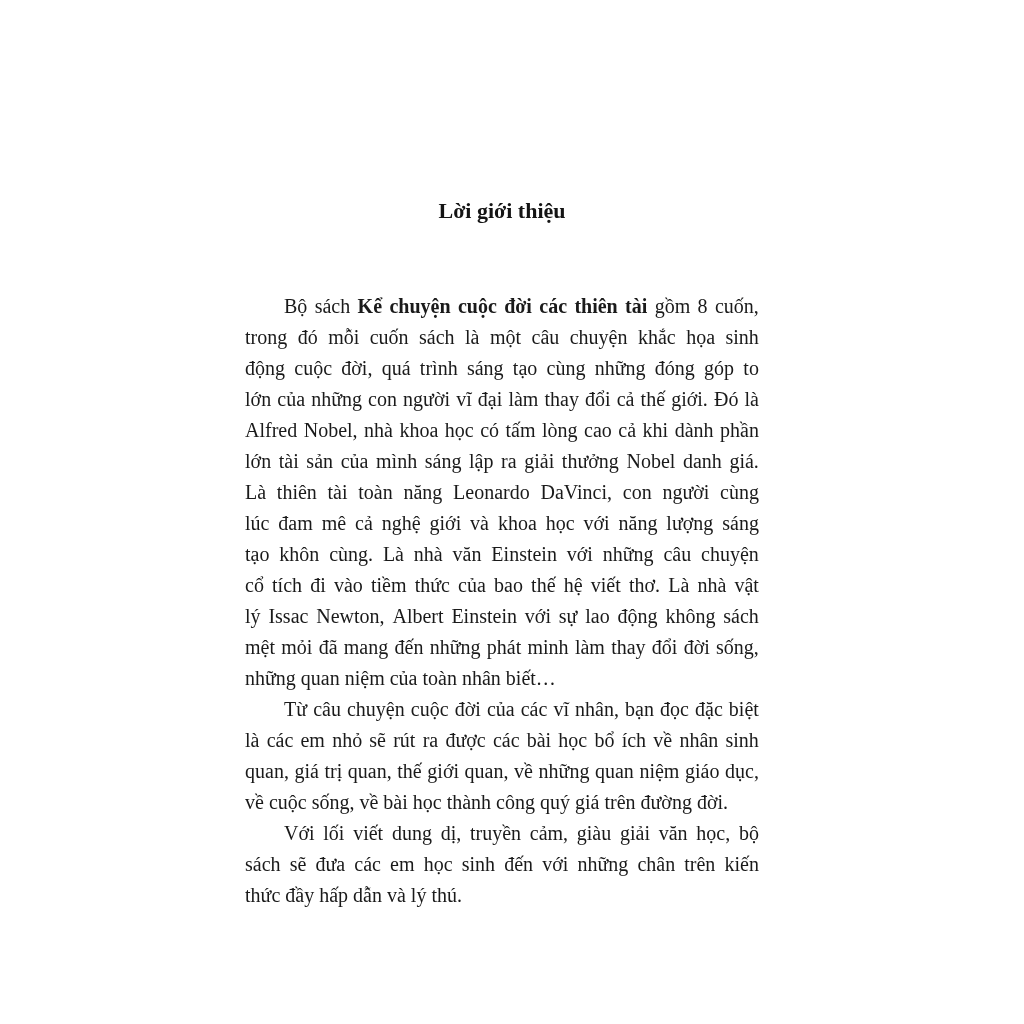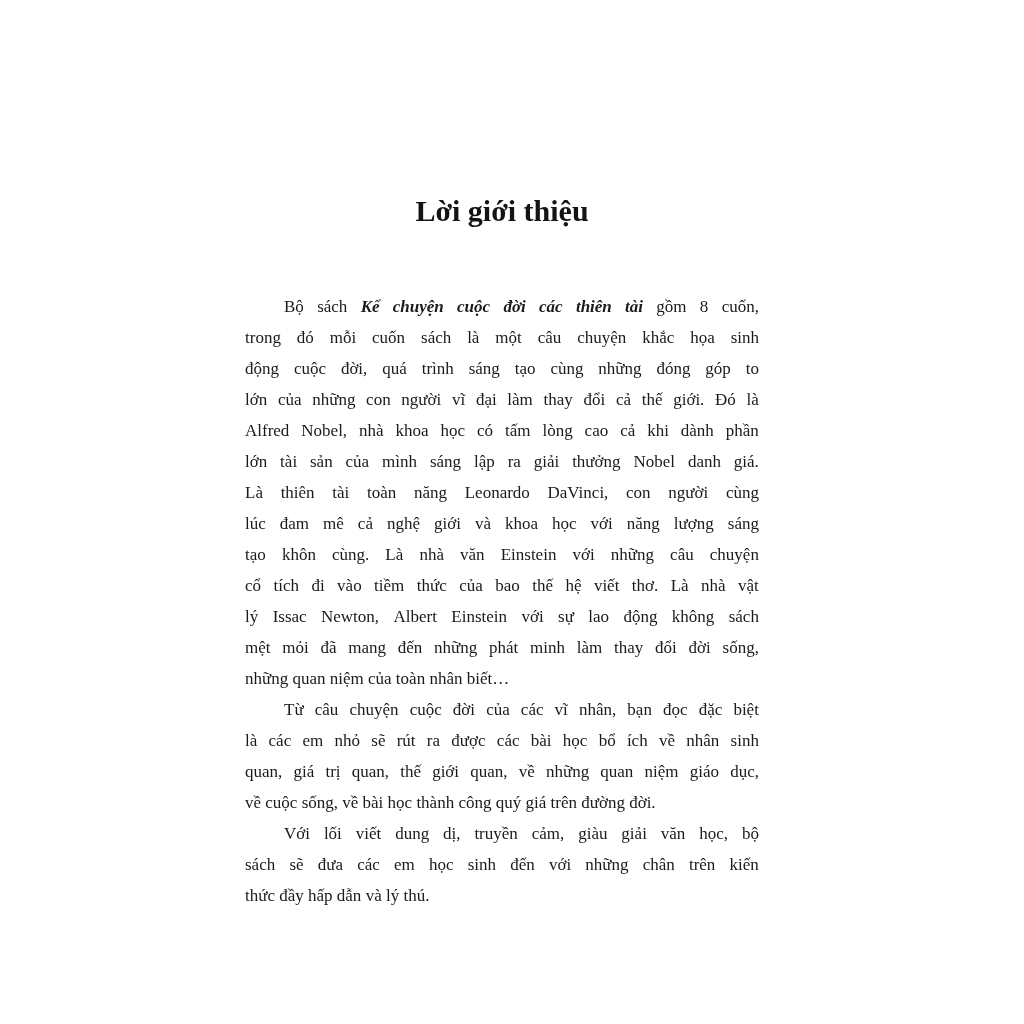--- a/index.html
+++ b/index.html
@@ -19,60 +19,59 @@
     position: absolute;
     inset: 0;
     background: #ffffff;
   }
   .chapter-title {
     position: absolute;
     left: 245px;
     top: 194px;
     width: 514px;
     text-align: center;
-    font-size: 30px;
+    font-size: 22px;
     line-height: 34px;
     font-weight: bold;
     color: #141414;
   }
   .body-text {
     position: absolute;
     left: 245px;
     top: 291px;
     width: 514px;
   }
   .paragraph {
     margin: 0;
     padding: 0;
   }
   .line {
     display: flex;
     justify-content: space-between;
     align-items: baseline;
     column-gap: 2px;
     height: 31px;
-    font-size: 17px;
+    font-size: 20px;
     line-height: 31px;
     box-sizing: border-box;
     color: #1a1a1a;
   }
   .line span {
     white-space: pre;
     flex: 0 0 auto;
   }
   .line.indent {
     padding-left: 39px;
   }
   .line.last {
     justify-content: flex-start;
     column-gap: 0.25em;
   }
   .seg-bold-italic {
     font-weight: bold;
-    font-style: italic;
   }
 </style>
 </head>
 <body>
 
 <div class="page">
   <div class="chapter-title">Lời giới thiệu</div>
   <div class="body-text">
       <div class="paragraph">
         <div class="line indent">

